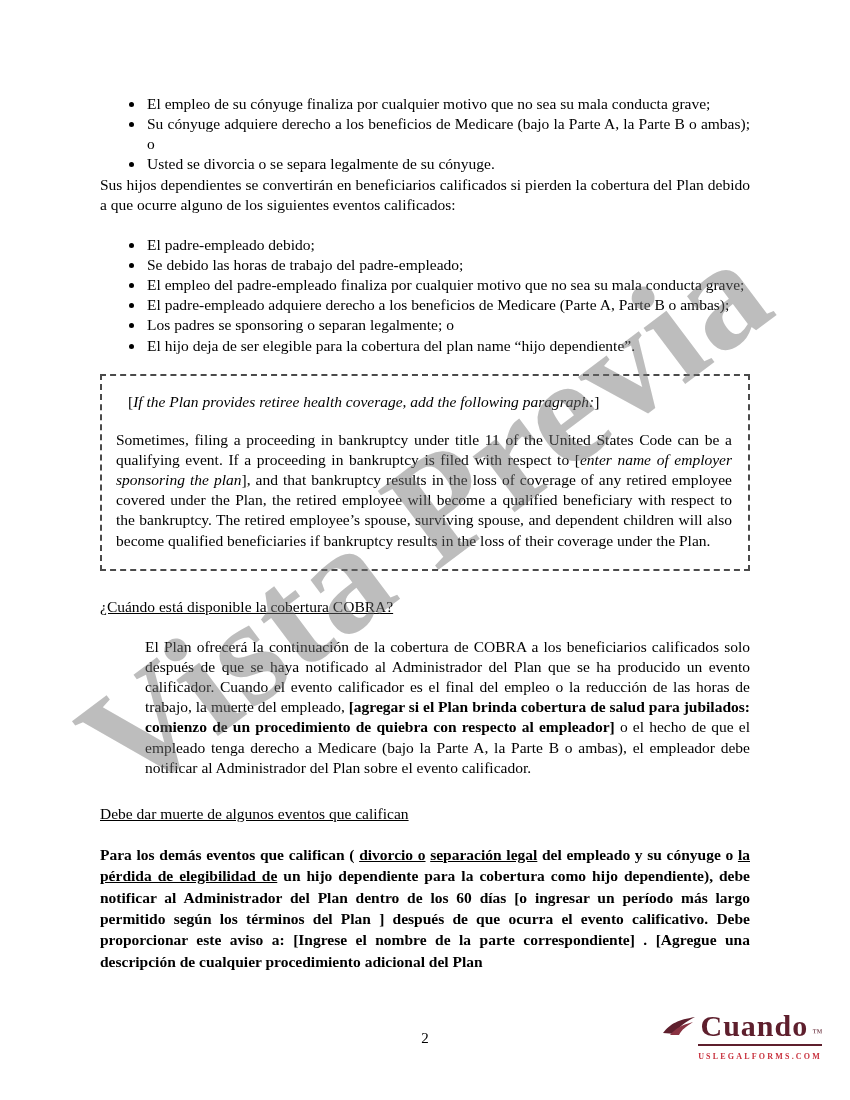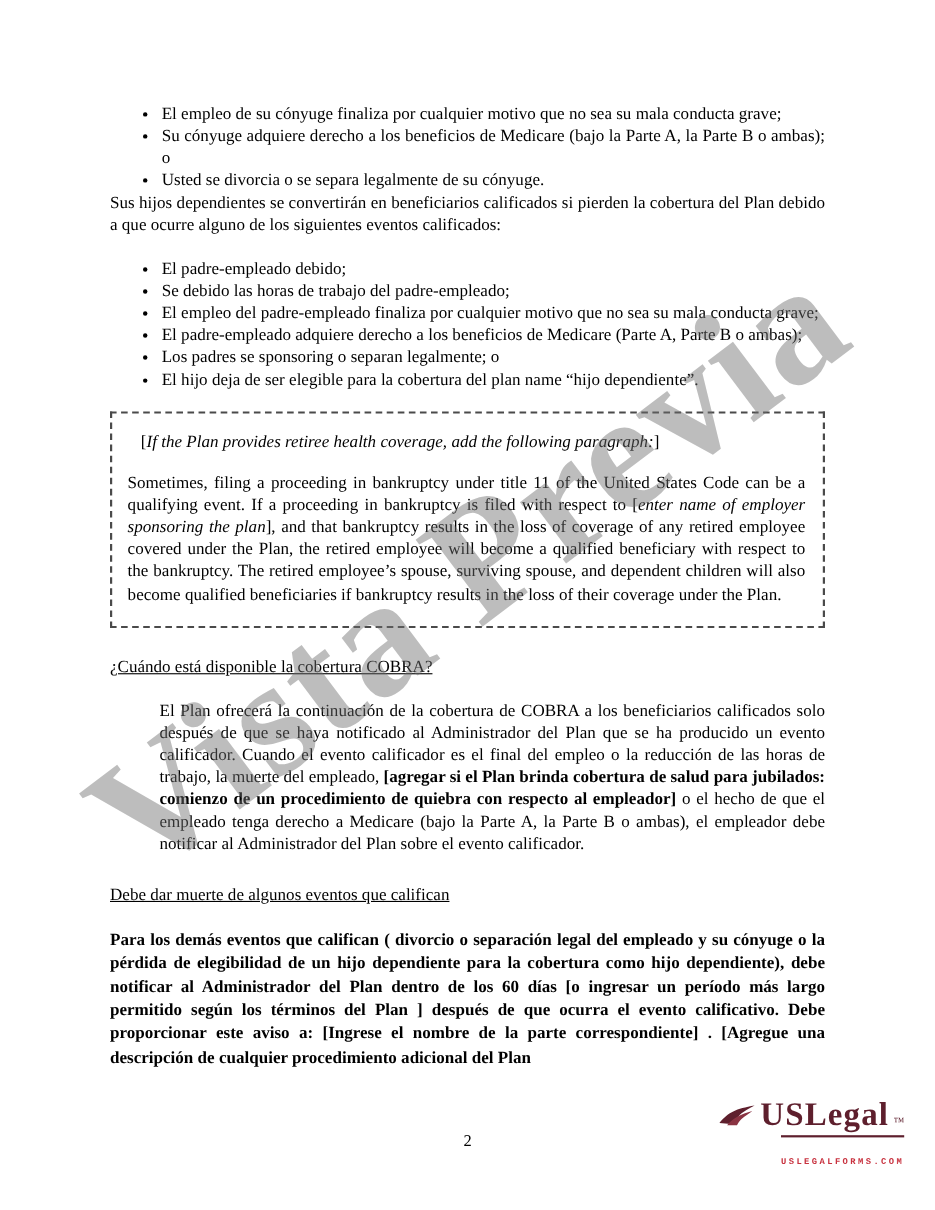--- a/index.html
+++ b/index.html
@@ -15,21 +15,21 @@
   .dashed-box{
     border:2px dashed #4a4a4a;margin-top:18px;padding:16px 16px 18px 14px;
   }
   .dashed-box .instr{margin-bottom:18px;text-align:left;margin-left:12px;}
   .ital{font-style:italic;}
   .heading{
     font-weight:normal;text-decoration:underline;margin-top:26px;text-align:left;
   }
   .body-para{margin-top:20px;margin-left:45px;}
   .bold-para{font-weight:bold;margin-top:20px;line-height:1.38;}
-  .uline{}
+  .uline{text-decoration:underline;}
   .watermark{
     position:absolute;left:50%;top:47%;
     transform:translate(-50%,-50%) rotate(-37deg);
     font-family:"Liberation Serif", serif;font-weight:bold;
     font-size:152px;color:#6f6f6f;opacity:0.45;white-space:nowrap;
     pointer-events:none;z-index:6;letter-spacing:2px;
   }
   .page-number{
     position:absolute;left:0;right:0;bottom:52px;text-align:center;font-size:15px;
   }
@@ -37,23 +37,23 @@
     position:absolute;right:28px;bottom:36px;text-align:right;z-index:7;
   }
   .logo-row{display:flex;align-items:baseline;justify-content:flex-end;gap:4px;}
   .logo-eagle{width:34px;height:20px;align-self:center;}
   .logo-text{
     font-family:"Liberation Serif", serif;font-weight:bold;font-size:30px;
     color:#5e1f2d;letter-spacing:1px;line-height:1;
   }
   .logo-tm{font-size:10px;color:#5e1f2d;vertical-align:top;}
   .logo-sub{
-    font-family:Liberation Mono, monospace;font-size:8px;font-weight:bold;
+    font-family:Liberation Serif, serif;font-size:8px;font-weight:bold;
     color:#c8313e;letter-spacing:2.2px;margin-top:3px;border-top:2px solid #5e1f2d;
-    padding-top:18px;display:inline-block;text-align:right;
+    padding-top:6px;display:inline-block;text-align:right;
   }
 </style>
 </head>
 <body>
 
 <div class="page">
 
   <ul class="bullets">
     <li>El empleo de su cónyuge finaliza por cualquier motivo que no sea su mala conducta grave;</li>
     <li>Su cónyuge adquiere derecho a los beneficios de Medicare (bajo la Parte A, la Parte B o ambas); o</li>
@@ -91,17 +91,17 @@
 <div class="watermark">Vista Previa</div>
 
 <div class="page-number">2</div>
 
 <div class="logo-block">
   <div class="logo-row">
     <svg class="logo-eagle" viewBox="0 0 34 20" xmlns="http://www.w3.org/2000/svg">
       <path d="M1 17 C9 7 16 4 33 1 C22 7 18 9 14 18 Z" fill="#5e1f2d"></path>
       <path d="M8 19 C14 12 20 9 31 6 C24 11 20 13 17 19 Z" fill="#8a3342"></path>
     </svg>
-    <span class="logo-text">USLegal</span>
+    <span class="logo-text">Cuando</span>
     <span class="logo-tm">™</span>
   </div>
   <span class="logo-sub">USLEGALFORMS.COM</span>
 </div>
 
 </body></html>

